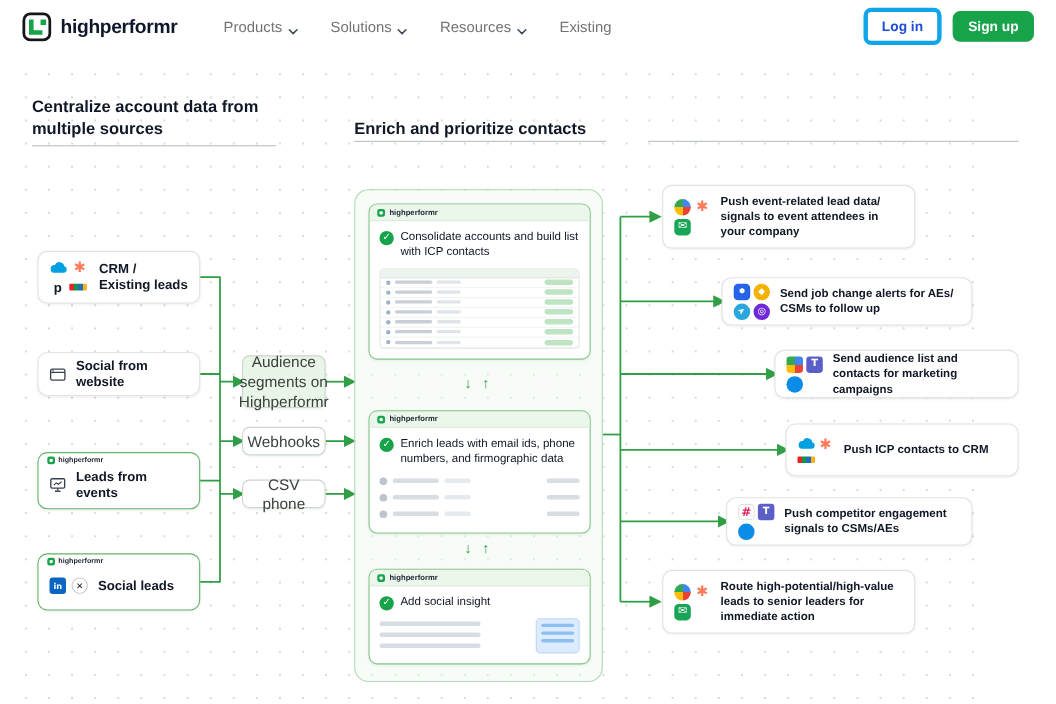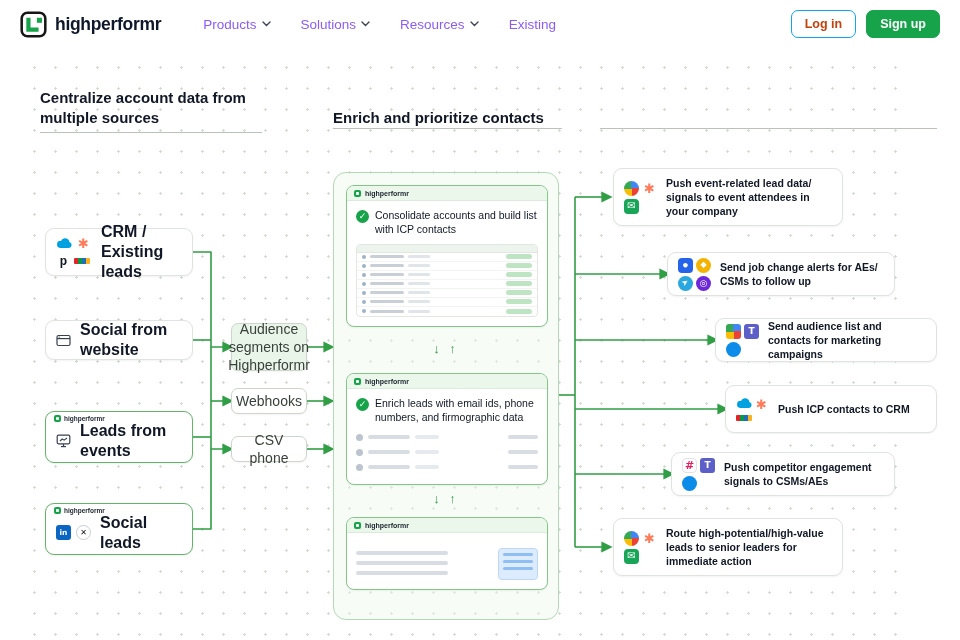--- a/index.html
+++ b/index.html
@@ -4,44 +4,44 @@
 <style>
   *{box-sizing:border-box;margin:0;padding:0}
   html,body{width:960px;height:640px;background:#fff;font-family:"Liberation Sans",sans-serif;color:#111}
   .page{position:relative;width:960px;height:640px;overflow:hidden;background:#fff}
 
   
   .header{position:absolute;top:0;left:0;width:960px;height:48px;background:#fff;display:flex;align-items:center;padding:0 20px;z-index:5}
   .brandwrap{display:flex;align-items:center;gap:8px;cursor:pointer}
   .brand{font-size:17.5px;font-weight:800;letter-spacing:-.3px;color:#0f172a}
   .nav{display:flex;align-items:center;gap:30px;margin-left:42px}
-  .nav-item{display:flex;align-items:center;gap:5px;font-size:13.5px;color:#8b5cf6;cursor:pointer}
+  .nav-item{display:flex;align-items:flex-end;gap:5px;font-size:13.5px;color:#737373;cursor:pointer}
   .chev{width:9px;height:6px;display:block}
   .header-actions{margin-left:auto;display:flex;align-items:center;gap:10px}
   .btn{font-size:12.5px;font-weight:700;border-radius:7px;padding:6px 13px;cursor:pointer}
-  .btn-login{background:#fff;border:1px solid #0ea5e9;color:#c2410c}
+  .btn-login{background:#fff;border:4px solid #0ea5e9;color:#1d4ed8}
   .btn-signup{background:#17a34a;border:1px solid #17a34a;color:#fff}
 
   
-  .main{position:absolute;top:48px;left:15px;width:893px;height:592px;
+  .main{position:absolute;top:48px;left:4px;width:893px;height:592px;
     background-color:#fff;
     background-image:radial-gradient(circle,#d3dbd3 1.1px,transparent 1.2px);
     background-size:21px 21px;background-position:9px 9px}
   .connectors{position:absolute;top:0;left:0;z-index:1;pointer-events:none}
   .abs{position:absolute;z-index:2}
 
   
   .colhead{font-size:15px;font-weight:800;color:#101726;line-height:1.3}
   .rule{position:absolute;height:1px;background:#b9c3ba;z-index:2}
 
   
   .card{position:absolute;z-index:2;background:#fff;border:1px solid #e0e4e0;border-radius:9px;
     box-shadow:0 1px 2px rgba(20,40,20,.06);display:flex;align-items:center;gap:9px;padding:8px 10px}
   .card-green{border:1.6px solid #63b467}
-  .srclabel{font-size:16px;font-weight:700;color:#101726;line-height:1.25}
+  .srclabel{font-size:12px;font-weight:700;color:#101726;line-height:1.25}
   .badge{position:absolute;top:3px;left:8px;display:flex;align-items:center;gap:3px;font-size:6.5px;font-weight:700;color:#1c2430}
   .minilogo{width:7px;height:7px;border-radius:2px;background:#16a34a;position:relative;flex:none}
   .minilogo::after{content:"";position:absolute;left:2px;top:2px;width:3px;height:3px;background:#fff;border-radius:1px}
 
   
   .hub{position:absolute;z-index:2;width:76px;background:#fff;border:1px solid #ccd6cc;border-radius:7px;
     display:flex;align-items:center;justify-content:center;text-align:center;
     font-size:14px;color:#38413a;line-height:1.3;padding:3px;box-shadow:0 1px 2px rgba(20,40,20,.05)}
   .hub-green{background:#eaf5ea}
 
@@ -334,20 +334,24 @@
       </div>
 
       <div class="sync" style="top:318px"></div>
 
       <div class="pcard" style="top:344px">
         <div class="phead">
           <span class="minilogo"></span>
           <span>highperformr</span>
         </div>
         <div class="pbody">
+          <div class="prow">
+            <span class="ic ic-check"></span>
+            <div class="ptext">Add social insight</div>
+          </div>
           <div class="crow">
             <div class="cbars">
                 <span class="cb"></span>
                 <span class="cb"></span>
                 <span class="cb"></span>
               </div>
             <div class="cbox">
                 <span class="cbl"></span>
                 <span class="cbl"></span>
                 <span class="cbl"></span>

